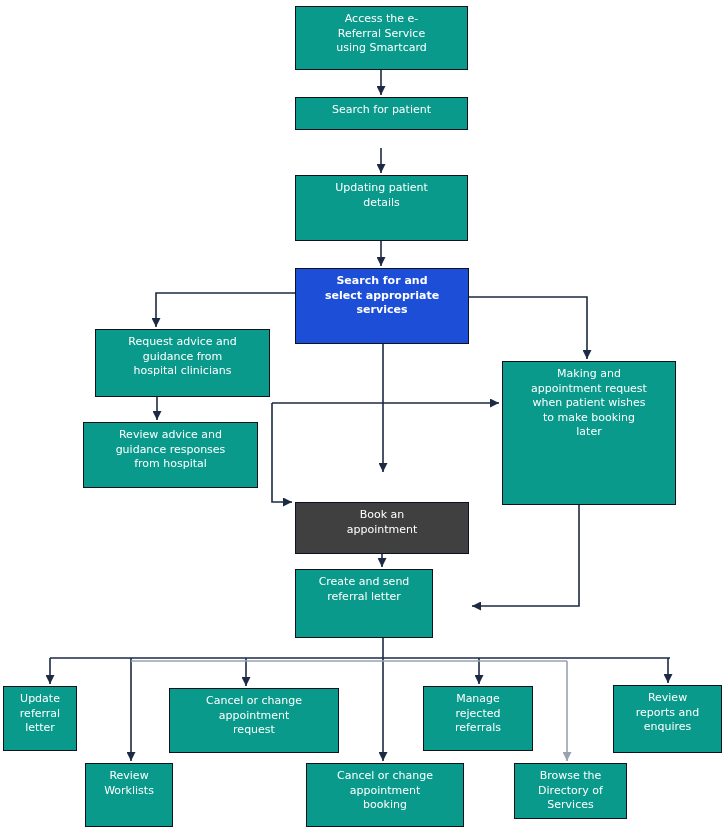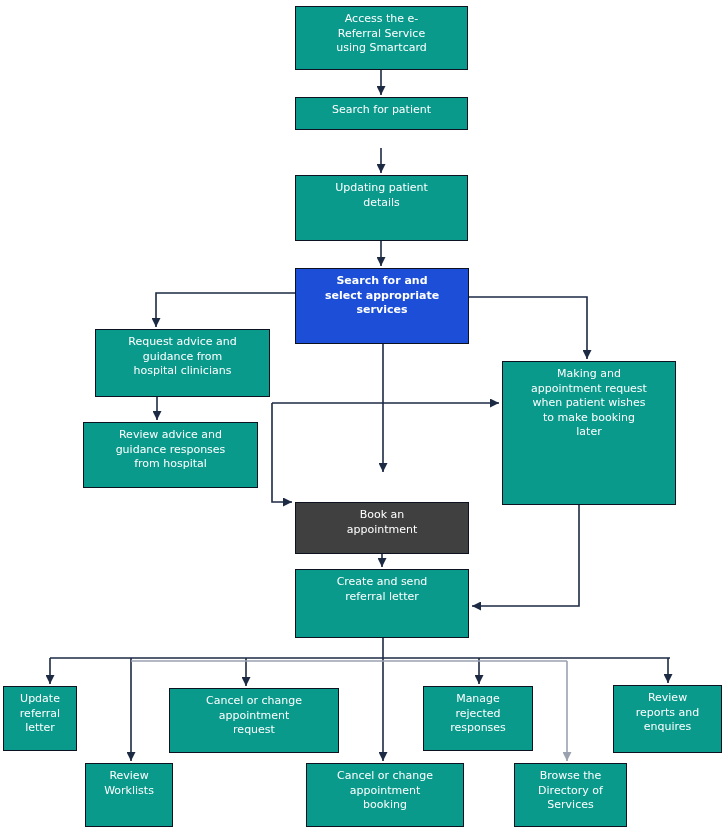--- a/index.html
+++ b/index.html
@@ -79,35 +79,35 @@
     <div class="node" style="left: 83px; top: 422px; width: 175px; height: 66px; background: rgb(10, 154, 140); border: 1.6px solid rgb(12, 18, 32); color: rgb(255, 255, 255);">Review advice and
 guidance responses
 from hospital</div>
     <div class="node" style="left: 502px; top: 361px; width: 174px; height: 144px; background: rgb(10, 154, 140); border: 1.6px solid rgb(12, 18, 32); color: rgb(255, 255, 255);">Making and
 appointment request
 when patient wishes
 to make booking
 later</div>
     <div class="node" style="left: 295px; top: 474px; width: 174px; height: 52px; background: #404040; border: 1.6px solid rgb(12, 18, 32); color: rgb(255, 255, 255); margin-top: 28px;">Book an
 appointment</div>
-    <div class="node" style="left: 295px; top: 569px; width: 174px; height: 69px; background: rgb(10, 154, 140); border: 1.6px solid rgb(12, 18, 32); color: rgb(255, 255, 255);">Create and send
+    <div class="node" style="left: 295px; top: 569px; width: 138px; height: 69px; background: rgb(10, 154, 140); border: 1.6px solid rgb(12, 18, 32); color: rgb(255, 255, 255);">Create and send
 referral letter</div>
     <div class="node" style="left: 3px; top: 686px; width: 74px; height: 65px; background: rgb(10, 154, 140); border: 1.6px solid rgb(12, 18, 32); color: rgb(255, 255, 255);">Update
 referral
 letter</div>
     <div class="node" style="left: 85px; top: 763px; width: 88px; height: 64px; background: rgb(10, 154, 140); border: 1.6px solid rgb(12, 18, 32); color: rgb(255, 255, 255);">Review
 Worklists</div>
     <div class="node" style="left: 169px; top: 688px; width: 170px; height: 65px; background: rgb(10, 154, 140); border: 1.6px solid rgb(12, 18, 32); color: rgb(255, 255, 255);">Cancel or change
 appointment
 request</div>
     <div class="node" style="left: 306px; top: 763px; width: 158px; height: 64px; background: rgb(10, 154, 140); border: 1.6px solid rgb(12, 18, 32); color: rgb(255, 255, 255);">Cancel or change
 appointment
 booking</div>
     <div class="node" style="left: 423px; top: 686px; width: 110px; height: 65px; background: rgb(10, 154, 140); border: 1.6px solid rgb(12, 18, 32); color: rgb(255, 255, 255);">Manage
 rejected
-responses</div>
-    <div class="node" style="left: 514px; top: 763px; width: 113px; height: 64px; background: rgb(10, 154, 140); border: 1.6px solid rgb(12, 18, 32); color: rgb(255, 255, 255);">Browse the
+referrals</div>
+    <div class="node" style="left: 514px; top: 763px; width: 113px; height: 56px; background: rgb(10, 154, 140); border: 1.6px solid rgb(12, 18, 32); color: rgb(255, 255, 255);">Browse the
 Directory of
 Services</div>
     <div class="node" style="left: 613px; top: 685px; width: 109px; height: 68px; background: rgb(10, 154, 140); border: 1.6px solid rgb(12, 18, 32); color: rgb(255, 255, 255);">Review
 reports and
 enquires</div>
   </div>
 
 </body></html>

